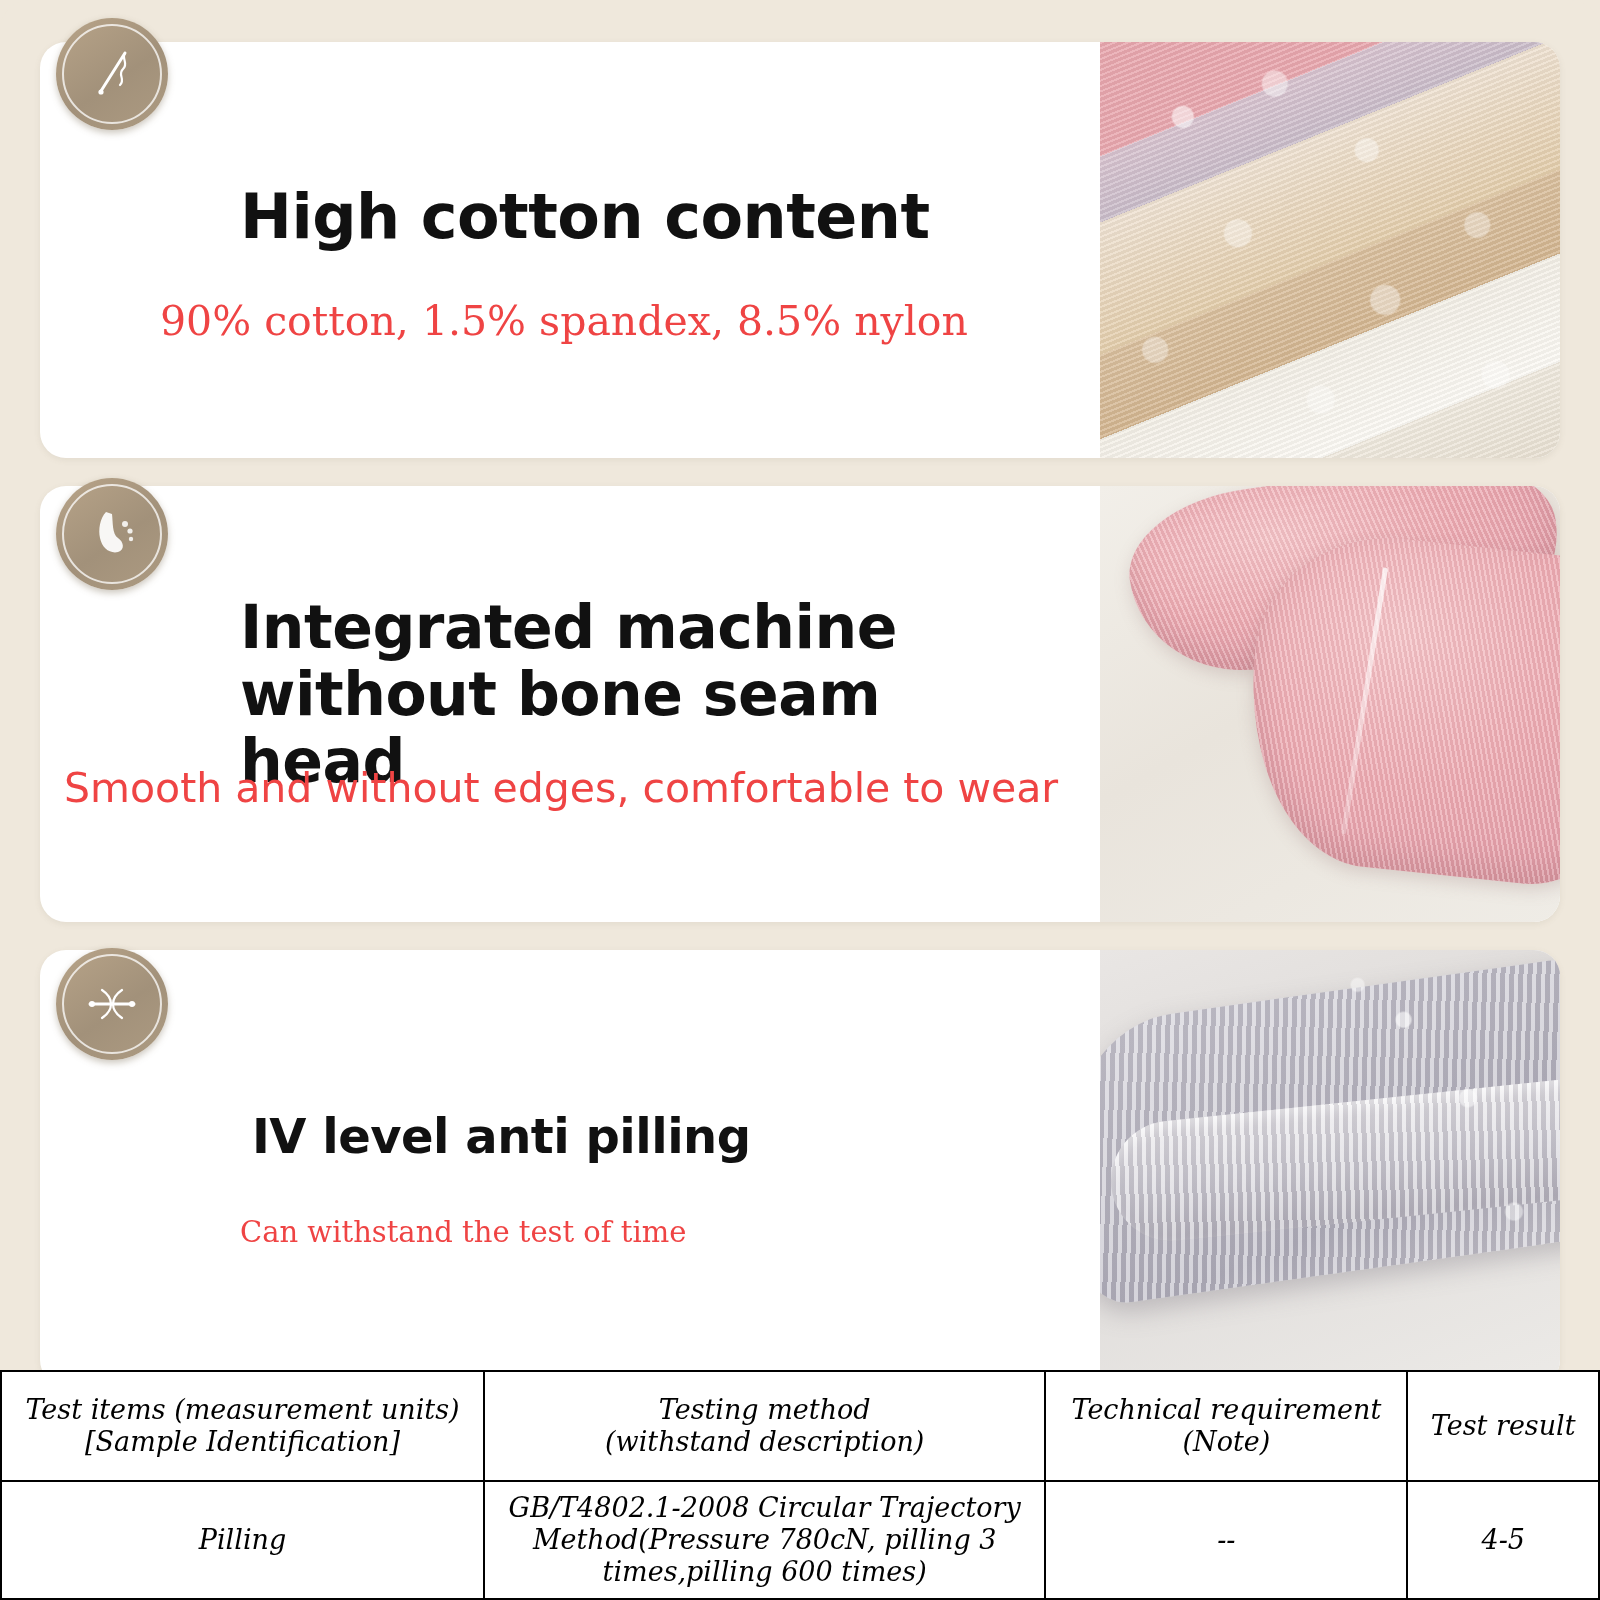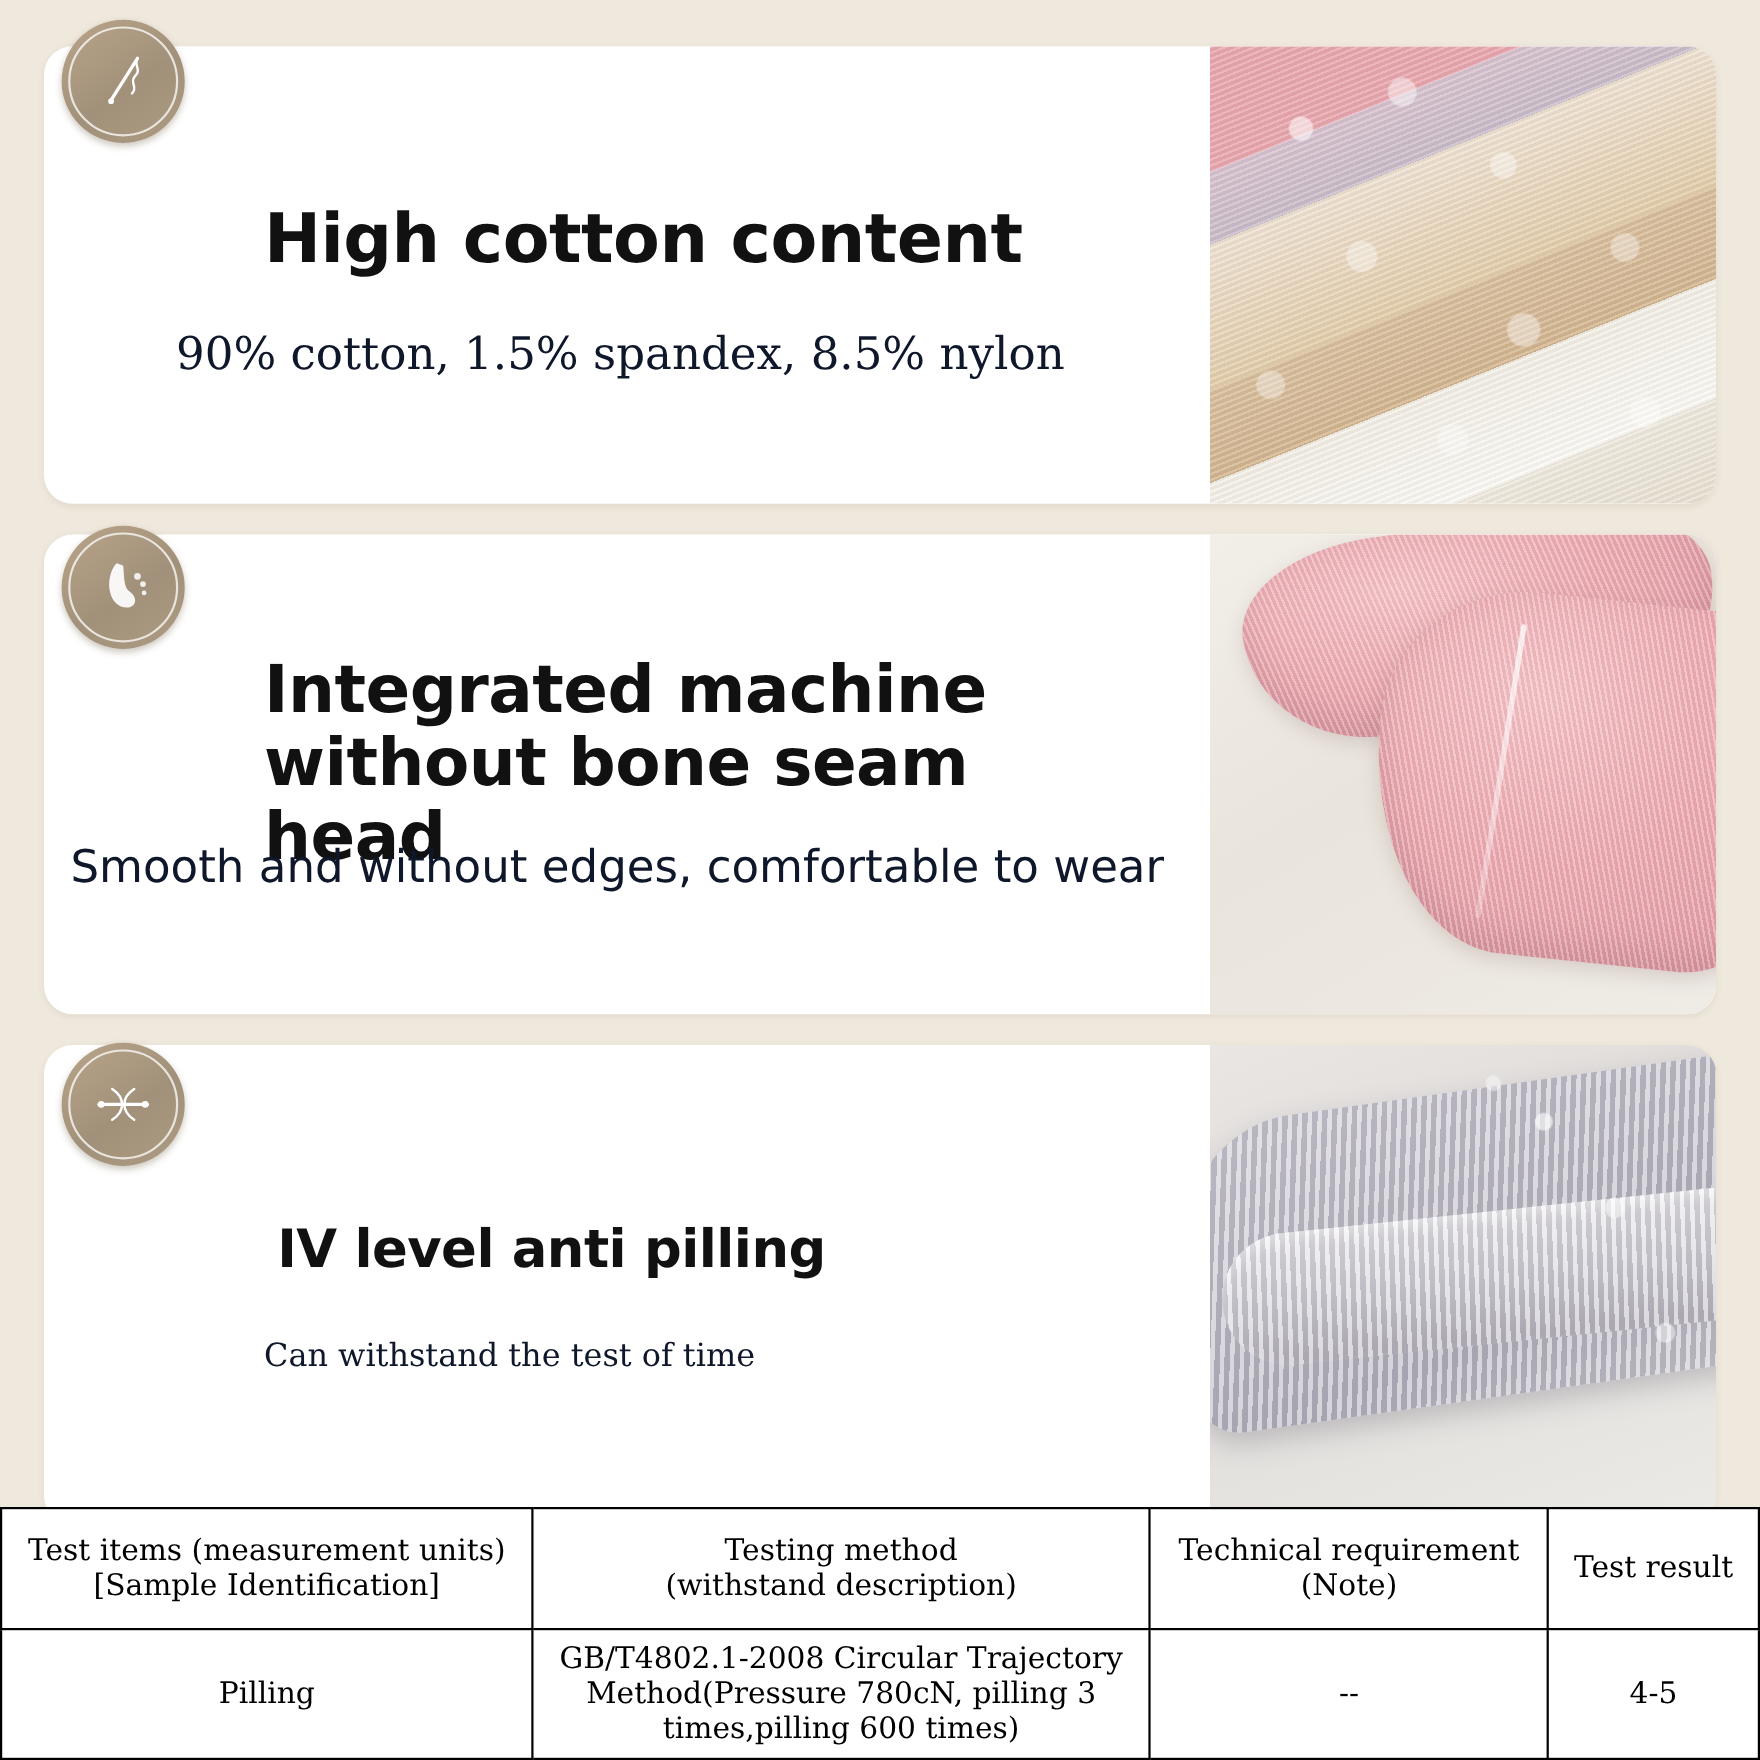--- a/index.html
+++ b/index.html
@@ -54,21 +54,21 @@
     position: absolute;
     font-family: "DejaVu Sans", sans-serif;
     font-weight: 700;
     color: #111111;
     letter-spacing: -0.5px;
     line-height: 1.12;
   }
   .subline {
     position: absolute;
     font-family: "DejaVu Serif", serif;
-    color: #0f172a;
+    color: #ef4444;
     line-height: 1.2;
   }
 
   
   #card1 .headline { left: 200px; top: 140px; font-size: 62px; }
   #card1 .subline  { left: 120px; top: 255px; font-size: 41px; }
 
   
   #card2 .headline { left: 200px; top: 108px; font-size: 60px; width: 820px; }
   #card2 .subline  { left: 24px;  top: 278px; font-size: 41px; font-family: "DejaVu Sans", sans-serif; }
@@ -220,20 +220,21 @@
     bottom: 0;
     width: 1600px;
     background: #ffffff;
     z-index: 8;
   }
   table.spec {
     width: 1600px;
     border-collapse: collapse;
     background: #ffffff;
     font-family: "DejaVu Serif", serif;
+    font-style: italic;
   }
   table.spec td {
     border: 2px solid #000000;
     text-align: center;
     vertical-align: middle;
     color: #000000;
     font-size: 27px;
     line-height: 1.18;
     padding: 6px 4px;
   }

